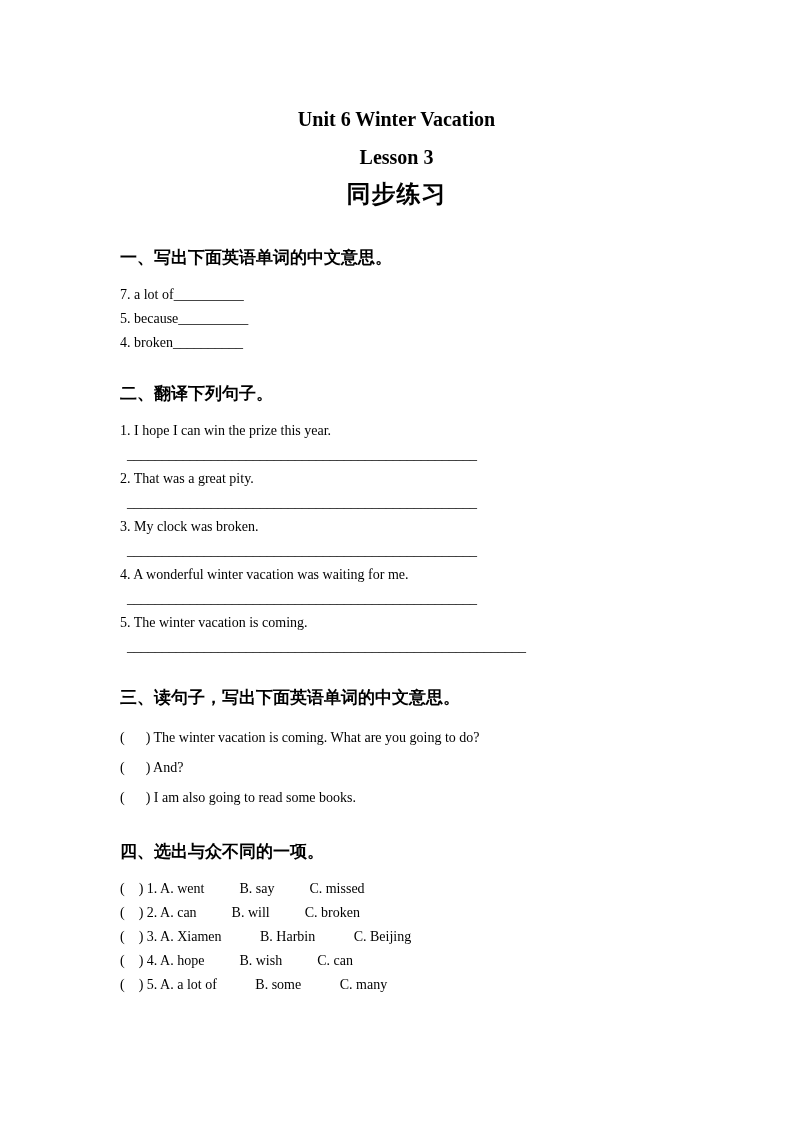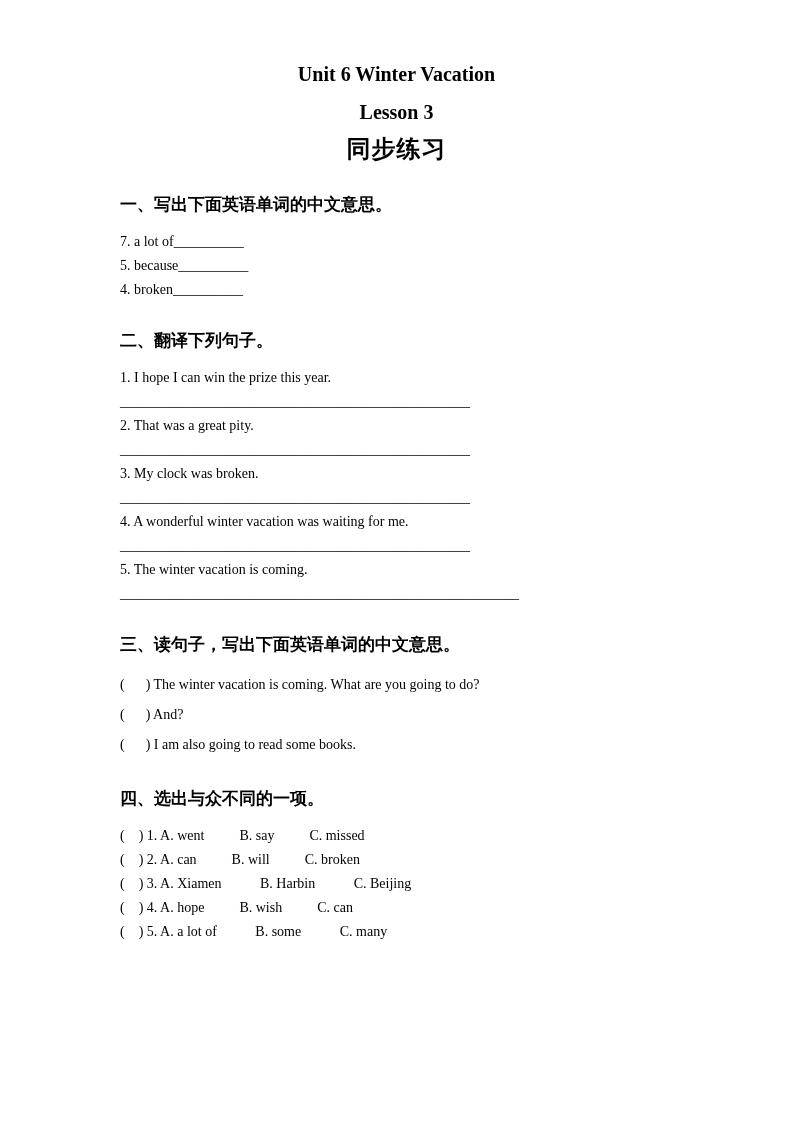--- a/index.html
+++ b/index.html
@@ -7,21 +7,21 @@
     padding: 0;
     background: #ffffff;
   }
   .page {
     position: relative;
     width: 793px;
     height: 1122px;
     margin: 0 auto;
     background: #ffffff;
     box-sizing: border-box;
-    padding: 63px 120px 0 120px;
+    padding: 108px 120px 0 120px;
     font-family: "Liberation Serif", serif;
     color: #000000;
     overflow: hidden;
   }
   .title {
     text-align: center;
     font-size: 20px;
     font-weight: bold;
     line-height: 23px;
     margin: 0 0 15px 0;
@@ -34,34 +34,35 @@
   }
   .sec {
     font-family: "Liberation Sans", "DejaVu Sans", sans-serif;
     font-weight: bold;
     font-size: 17px;
     line-height: 22px;
     margin: 28px 0 14px 0;
     white-space: pre;
   }
   .sec.first {
-    margin-top: 32px;
+    margin-top: 40px;
   }
   .item {
     font-size: 14px;
     line-height: 24px;
     margin: 0;
     white-space: pre;
     font-family: "Liberation Serif", serif;
   }
   .item.dialog {
     line-height: 30px;
   }
   .item.blank {
     letter-spacing: 0;
+    margin-left: 7px;
   }
   .sec2-block .item {
     line-height: 24px;
   }
 </style>
 </head>
 <body>
 
 <div class="page">
 

